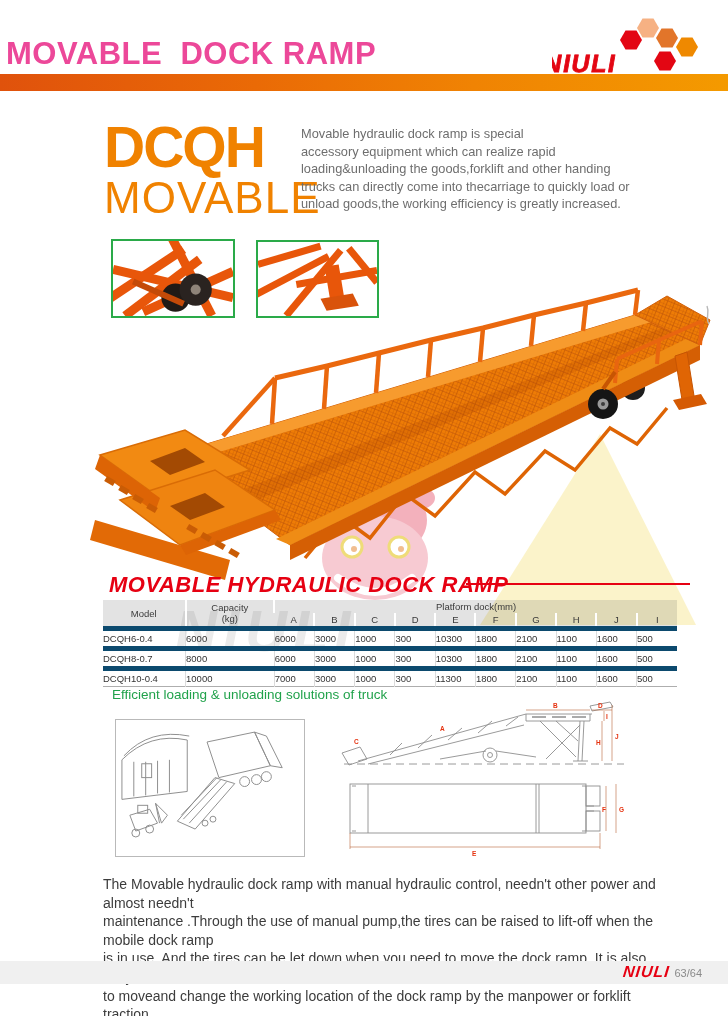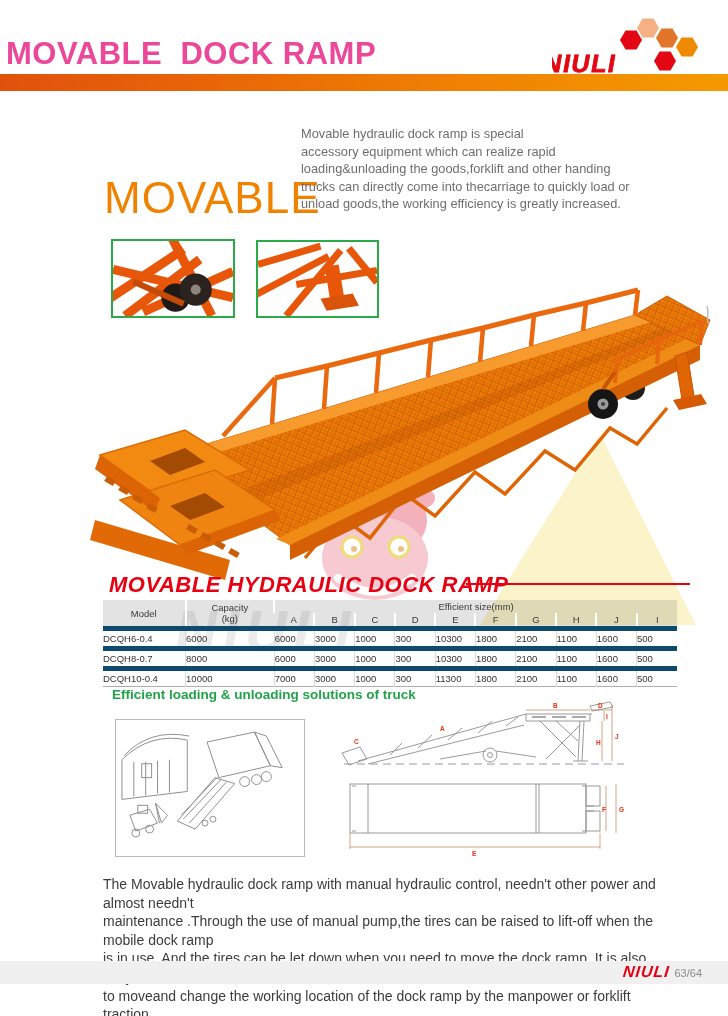--- a/index.html
+++ b/index.html
@@ -62,21 +62,21 @@
     text-align:left;color:#333;background:transparent;
     border-top:5px solid #0c4a6e;border-left:1px solid #dcdcdc;padding:2px 0;
   }
   table.spec tr td:first-child{border-left:none;}
   table.spec{border-bottom:1px solid #aeaeae;}
   .col-model{width:82px;}.col-cap{width:88px;}.col-sz{width:40px;}
   .cap-line{display:block;line-height:11px;}
   
   .solutions-head{
     position:absolute;left:112px;top:687px;margin:0;
-    font-size:13.5px;font-weight:700;color:#21a24b;
+    font-size:13.5px;font-weight:400;color:#21a24b;
   }
   .illus-box{
     position:absolute;left:115px;top:719px;width:190px;height:138px;
     border:1px solid #b9b9b9;box-sizing:border-box;background:#fff;
   }
   .illus-box svg{display:block;width:100%;height:100%;}
   .sideview{position:absolute;left:340px;top:697px;width:292px;height:80px;}
   .planview{position:absolute;left:340px;top:779px;width:292px;height:82px;}
   
   .bottom-text{
@@ -108,20 +108,21 @@
       <polygon points="68,34 73.5,24.4 84.5,24.4 90,34 84.5,43.6 73.5,43.6" fill="#e30613"></polygon>
       <polygon points="85,22 90.5,12.4 101.5,12.4 107,22 101.5,31.6 90.5,31.6" fill="#f6b183"></polygon>
       <polygon points="104,32 109.5,22.4 120.5,22.4 126,32 120.5,41.6 109.5,41.6" fill="#e2752a"></polygon>
       <polygon points="124,41 129.5,31.4 140.5,31.4 146,41 140.5,50.6 129.5,50.6" fill="#ef8900"></polygon>
       <polygon points="102,55 107.5,45.4 118.5,45.4 124,55 118.5,64.6 107.5,64.6" fill="#e30613"></polygon>
     </svg>
   </div>
 
   <div class="banner"></div>
 
+  <h2 class="series-name">DCQH</h2>
   <h3 class="series-label">MOVABLE</h3>
   <p class="series-desc">Movable hydraulic dock ramp is special
 accessory equipment which can realize rapid
 loading&amp;unloading the goods,forklift and other handing
 trucks can directly come into thecarriage to quickly load or
 unload goods,the working efficiency is greatly increased.</p>
 
   <div class="thumb thumb1">
     <svg viewBox="0 0 119 74">
       <g stroke="#e8560a" stroke-width="9" fill="none">
@@ -264,21 +265,21 @@
           <col class="col-sz">
           <col class="col-sz">
       </colgroup>
       <thead>
         <tr>
           <th rowspan="2">Model</th>
           <th rowspan="2">
             <span class="cap-line">Capacity</span>
             <span class="cap-line">(kg)</span>
           </th>
-          <th colspan="10">Efficient size(mm)</th>
+          <th colspan="10">Platform dock(mm)</th>
         </tr>
         <tr>
           <th>A</th>
           <th>B</th>
           <th>C</th>
           <th>D</th>
           <th>E</th>
           <th>F</th>
           <th>G</th>
           <th>H</th>

